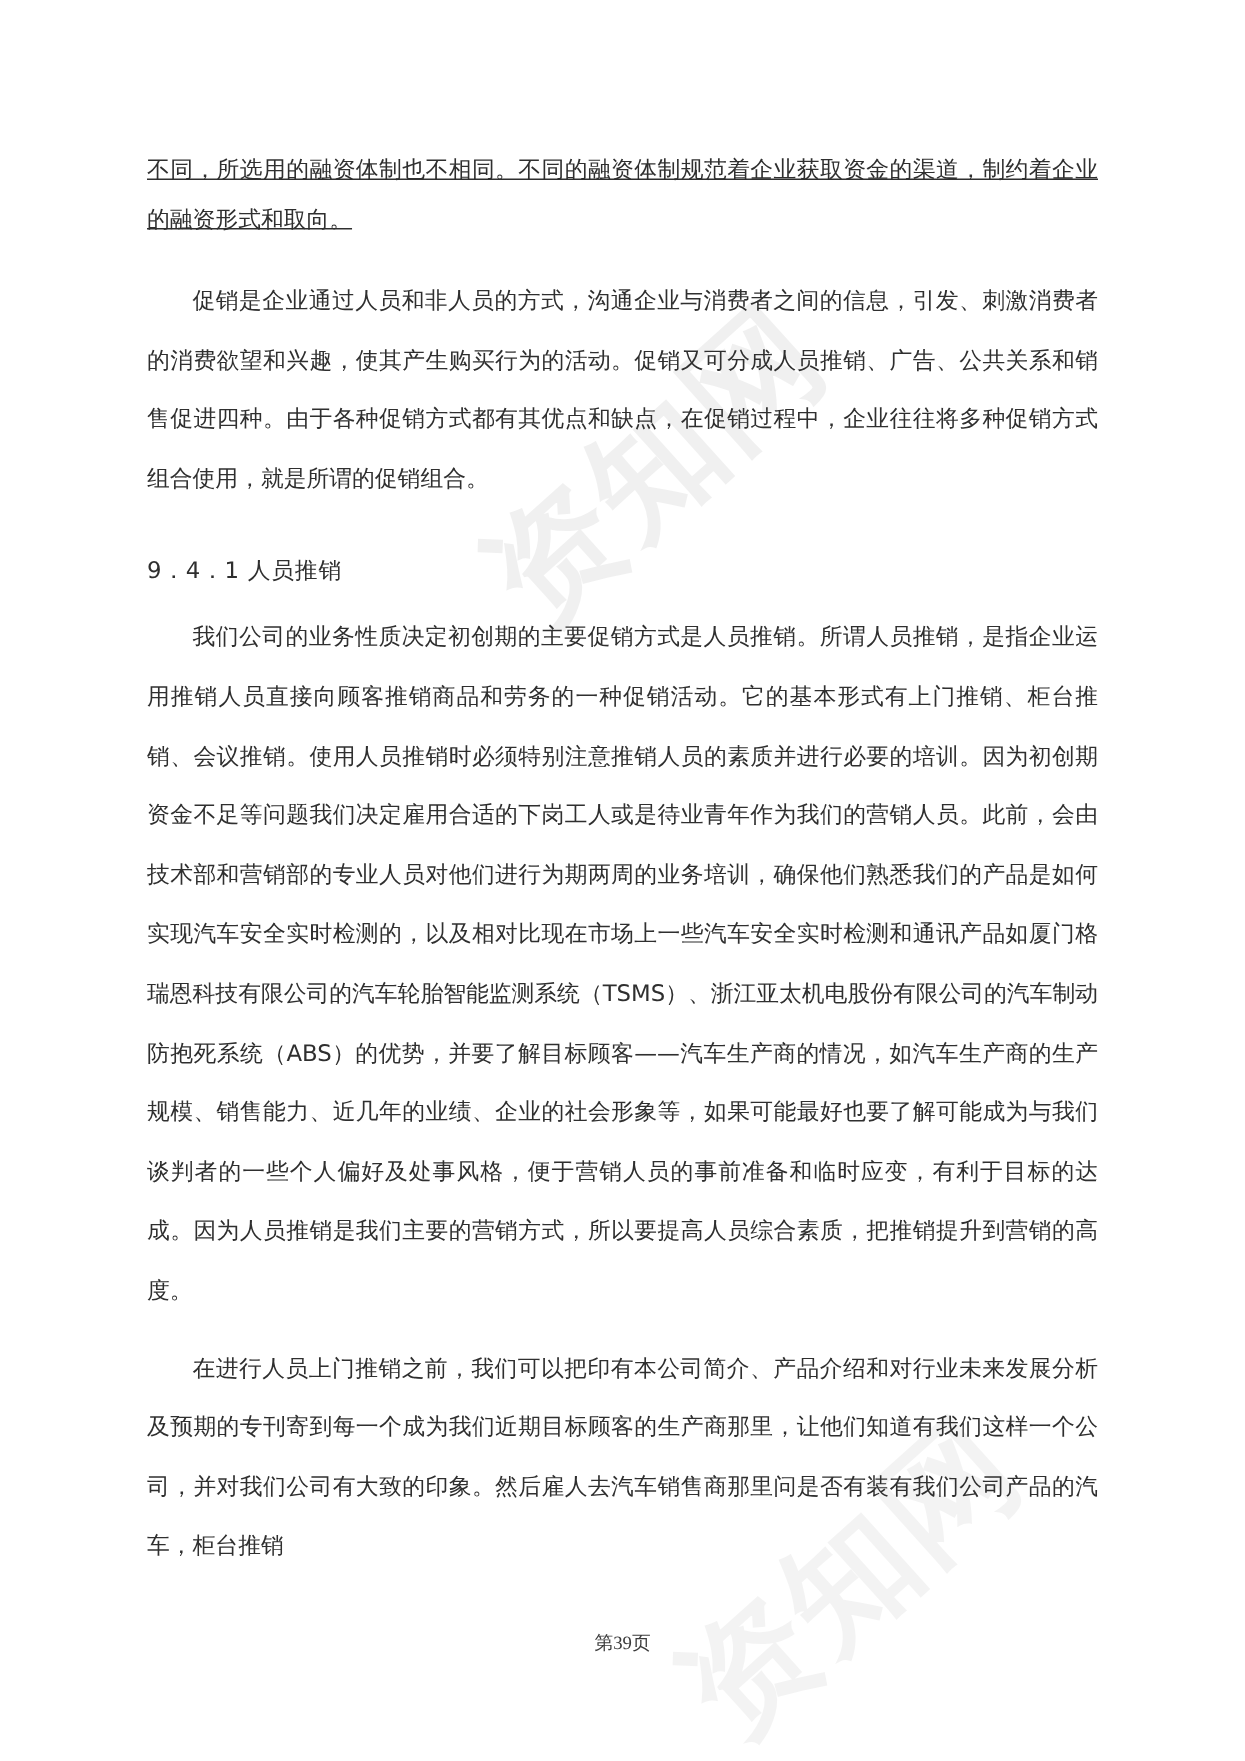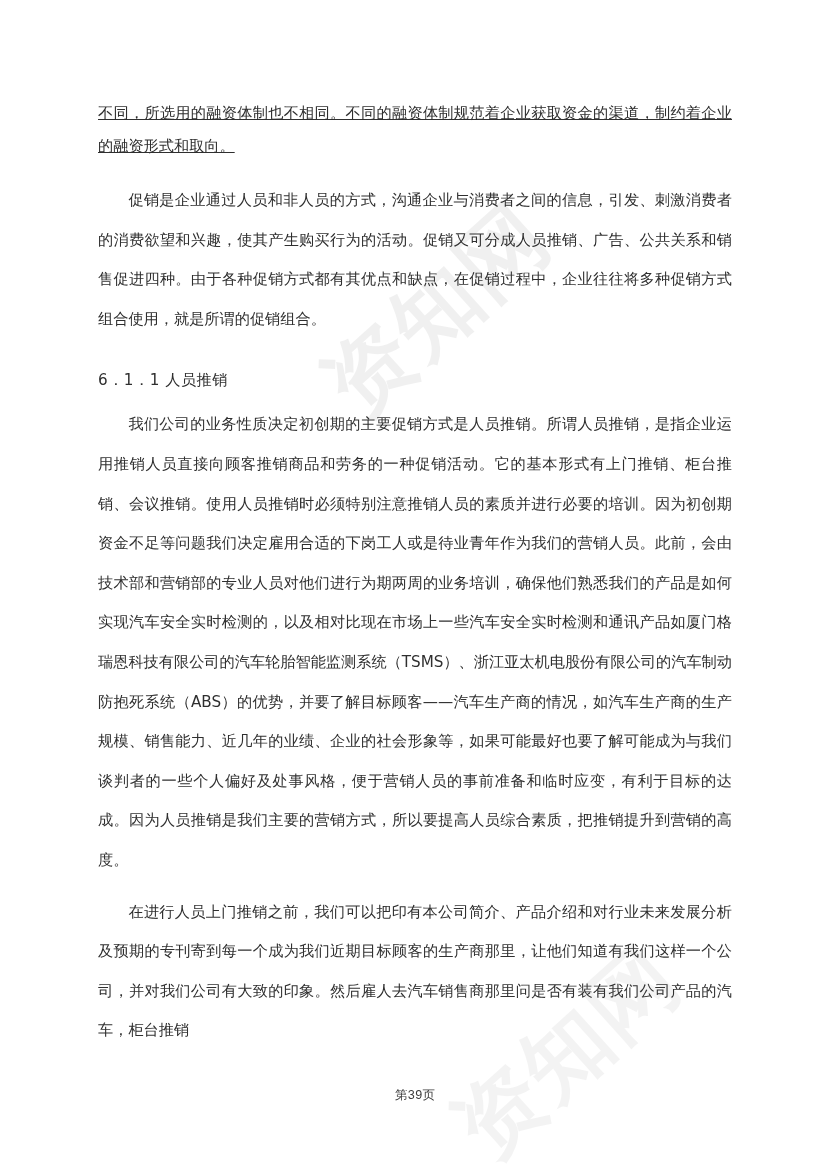--- a/index.html
+++ b/index.html
@@ -104,21 +104,21 @@
   
   .footer {
     position: absolute;
     left: 0;
     right: 0;
     top: 1084px;
     text-align: center;
     z-index: 2;
   }
   .footer-text {
-    font-family: Liberation Mono, monospace;
+    font-family: Liberation Serif, serif;
     font-size: 12.5px;
     color: #3a3a3a;
   }
 </style>
 </head>
 <body>
 
 <div class="page">
 
   <div class="watermark-layer">
@@ -128,21 +128,21 @@
 
   <div class="content">
 
     <p class="para para-lead">不同，所选用的融资体制也不相同。不同的融资体制规范着企业获取资金的渠道，制约着企业的融资形式和取向。</p>
 
 
     <div class="gap-after-h2"></div>
 
     <p class="para para-body">促销是企业通过人员和非人员的方式，沟通企业与消费者之间的信息，引发、刺激消费者的消费欲望和兴趣，使其产生购买行为的活动。促销又可分成人员推销、广告、公共关系和销售促进四种。由于各种促销方式都有其优点和缺点，在促销过程中，企业往往将多种促销方式组合使用，就是所谓的促销组合。</p>
 
-    <h3 class="h3">6．1．1 人员推销</h3>
+    <h3 class="h3">9．4．1 人员推销</h3>
 
     <div class="gap-after-h3"></div>
 
     <p class="para para-body">我们公司的业务性质决定初创期的主要促销方式是人员推销。所谓人员推销，是指企业运用推销人员直接向顾客推销商品和劳务的一种促销活动。它的基本形式有上门推销、柜台推销、会议推销。使用人员推销时必须特别注意推销人员的素质并进行必要的培训。因为初创期资金不足等问题我们决定雇用合适的下岗工人或是待业青年作为我们的营销人员。此前，会由技术部和营销部的专业人员对他们进行为期两周的业务培训，确保他们熟悉我们的产品是如何实现汽车安全实时检测的，以及相对比现在市场上一些汽车安全实时检测和通讯产品如厦门格瑞恩科技有限公司的汽车轮胎智能监测系统（TSMS）、浙江亚太机电股份有限公司的汽车制动防抱死系统（ABS）的优势，并要了解目标顾客——汽车生产商的情况，如汽车生产商的生产规模、销售能力、近几年的业绩、企业的社会形象等，如果可能最好也要了解可能成为与我们谈判者的一些个人偏好及处事风格，便于营销人员的事前准备和临时应变，有利于目标的达成。因为人员推销是我们主要的营销方式，所以要提高人员综合素质，把推销提升到营销的高度。</p>
 
     <div class="gap-between"></div>
 
     <p class="para para-body">在进行人员上门推销之前，我们可以把印有本公司简介、产品介绍和对行业未来发展分析及预期的专刊寄到每一个成为我们近期目标顾客的生产商那里，让他们知道有我们这样一个公司，并对我们公司有大致的印象。然后雇人去汽车销售商那里问是否有装有我们公司产品的汽车，柜台推销</p>
 
   </div>

